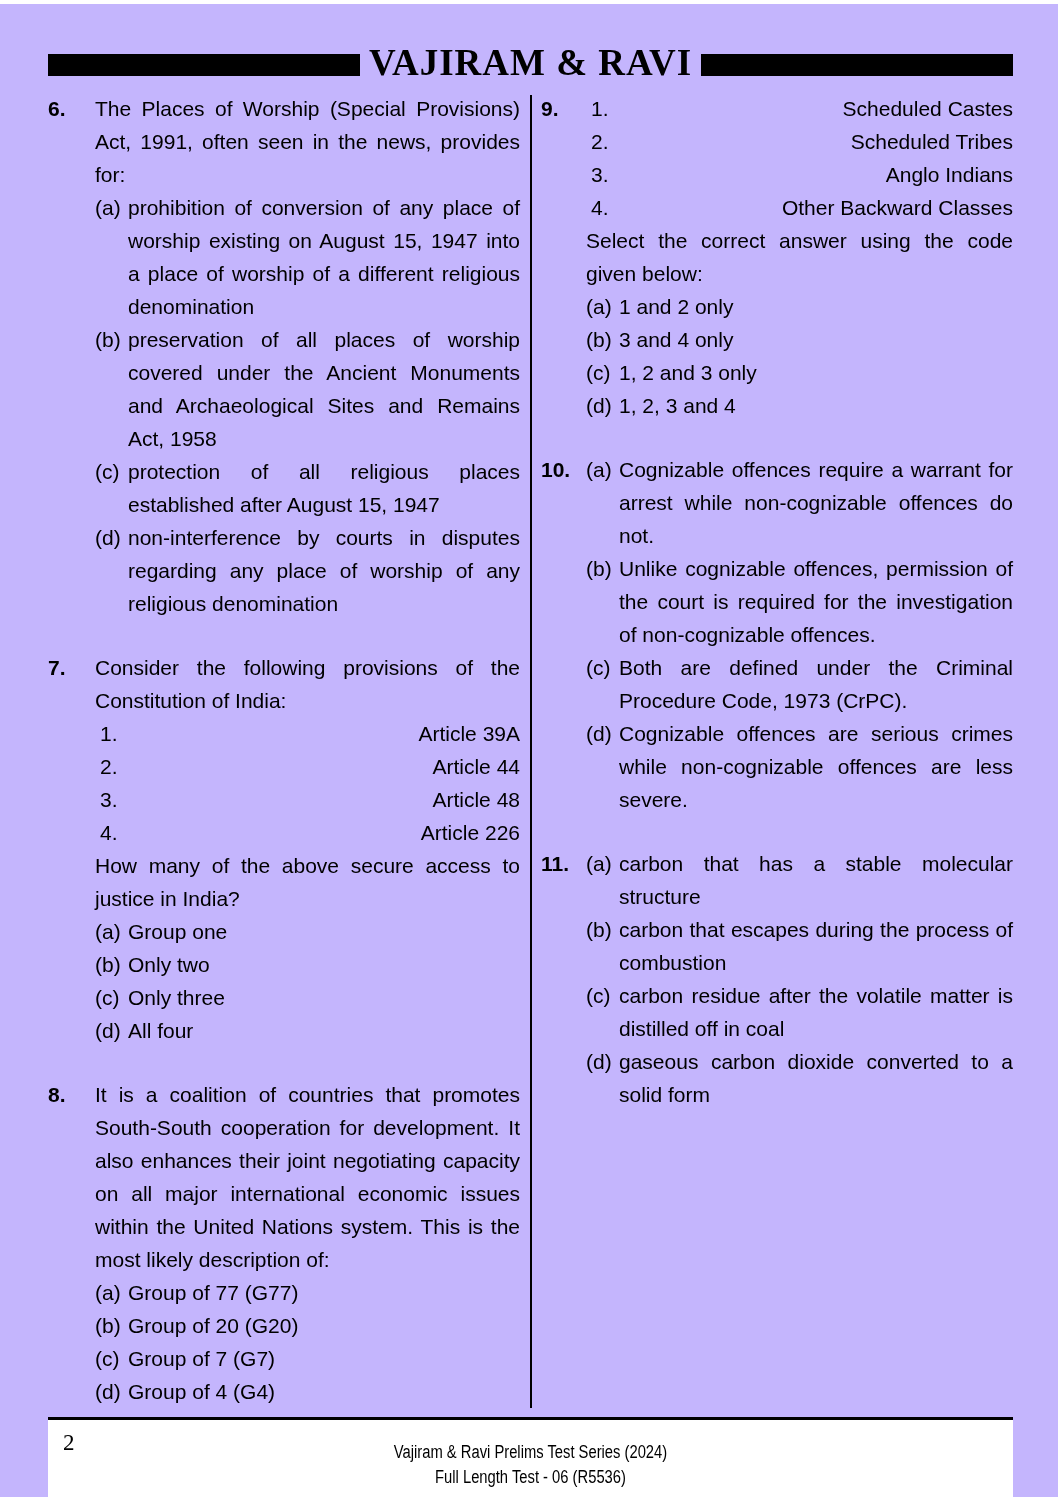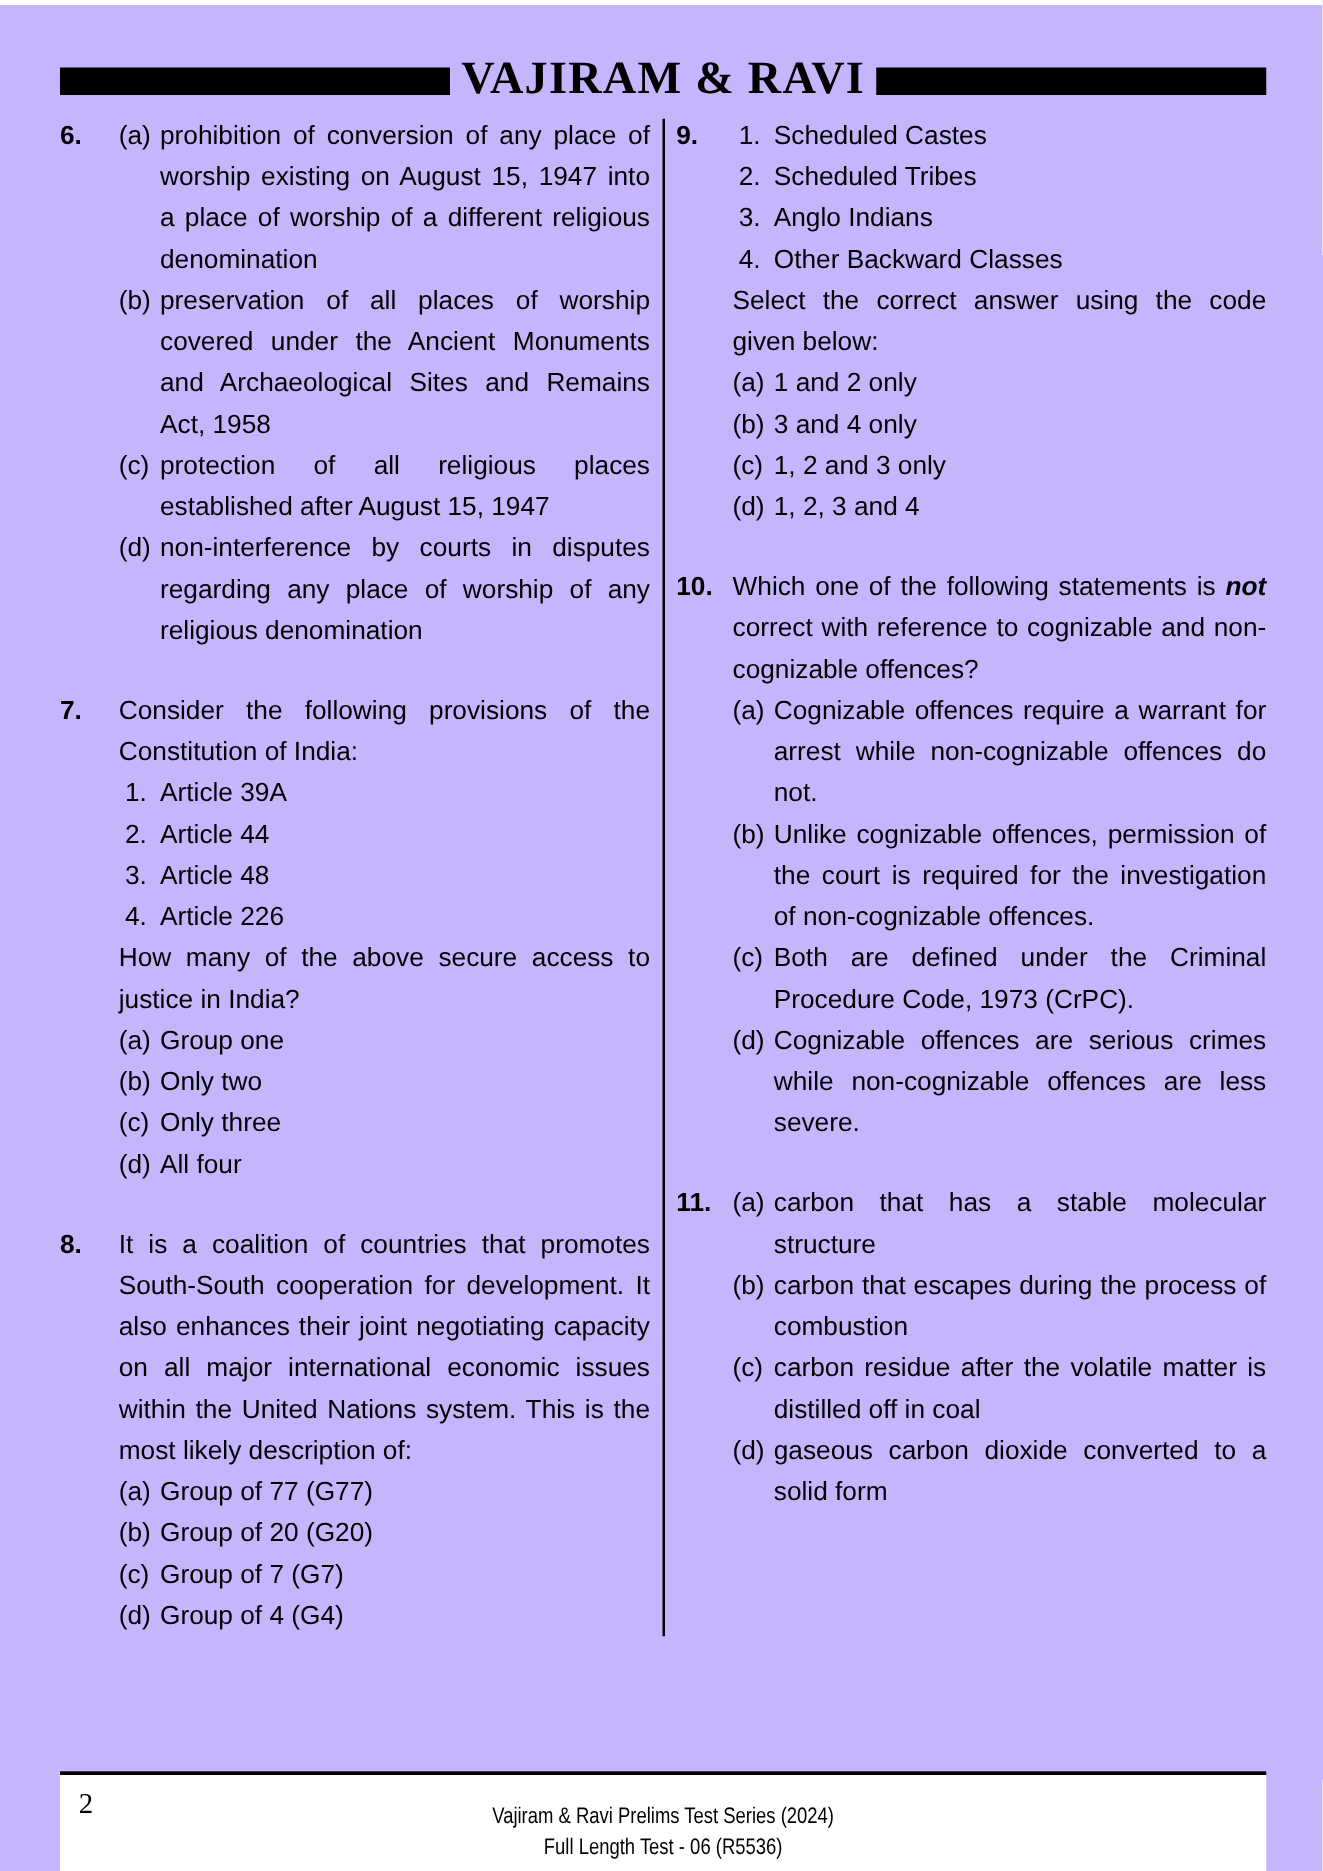--- a/index.html
+++ b/index.html
@@ -31,21 +31,21 @@
   .q:last-child { margin-bottom:0; }
   .qnum { width:47px; flex-shrink:0; font-weight:bold; }
   .col-right .qnum { width:45px; }
   .qbody { flex:1; min-width:0; }
   .stem, .mid { margin:0; text-align:justify; }
   .opt { display:flex; }
   .olabel { width:33px; flex-shrink:0; }
   .otext { flex:1; min-width:0; text-align:justify; }
   .item { display:flex; padding-left:5px; }
   .ilabel { width:28px; flex-shrink:0; }
-  .itext { flex:1; min-width:0; }
+  .itext { flex:1; min-width:0;text-align:right; }
   .em-not { font-weight:bold; font-style:italic; }
   
   .footer {
     position:absolute; left:48px; right:45px; top:1413px; bottom:0;
     border-top:3px solid #000; background:#fff;
   }
   .pagenum {
     position:absolute; left:15px; top:10px;
     font-family:"Liberation Serif", serif; font-size:23px; line-height:26px;
   }
@@ -63,20 +63,21 @@
     <div class="bar"></div>
   </header>
 
   <main class="content">
 
     <section class="col-left">
 
       <article class="q">
         <div class="qnum">6.</div>
         <div class="qbody">
+          <p class="stem">The Places of Worship (Special Provisions) Act, 1991, often seen in the news, provides for:</p>
           <div class="opt">
             <span class="olabel">(a)</span>
             <span class="otext">prohibition of conversion of any place of worship existing on August 15, 1947 into a place of worship of a different religious denomination</span>
           </div>
           <div class="opt">
             <span class="olabel">(b)</span>
             <span class="otext">preservation of all places of worship covered under the Ancient Monuments and Archaeological Sites and Remains Act, 1958</span>
           </div>
           <div class="opt">
             <span class="olabel">(c)</span>
@@ -193,21 +194,20 @@
           <div class="opt">
             <span class="olabel">(d)</span>
             <span class="otext">1, 2, 3 and 4</span>
           </div>
         </div>
       </article>
 
       <article class="q">
         <div class="qnum">10.</div>
         <div class="qbody">
-          <p class="stem"><span>Which one of the following statements is </span><span class="em-not">not</span><span> correct with reference to cognizable and non-cognizable offences?</span></p>
           <div class="opt">
             <span class="olabel">(a)</span>
             <span class="otext">Cognizable offences require a warrant for arrest while non-cognizable offences do not.</span>
           </div>
           <div class="opt">
             <span class="olabel">(b)</span>
             <span class="otext">Unlike cognizable offences, permission of the court is required for the investigation of non-cognizable offences.</span>
           </div>
           <div class="opt">
             <span class="olabel">(c)</span>

